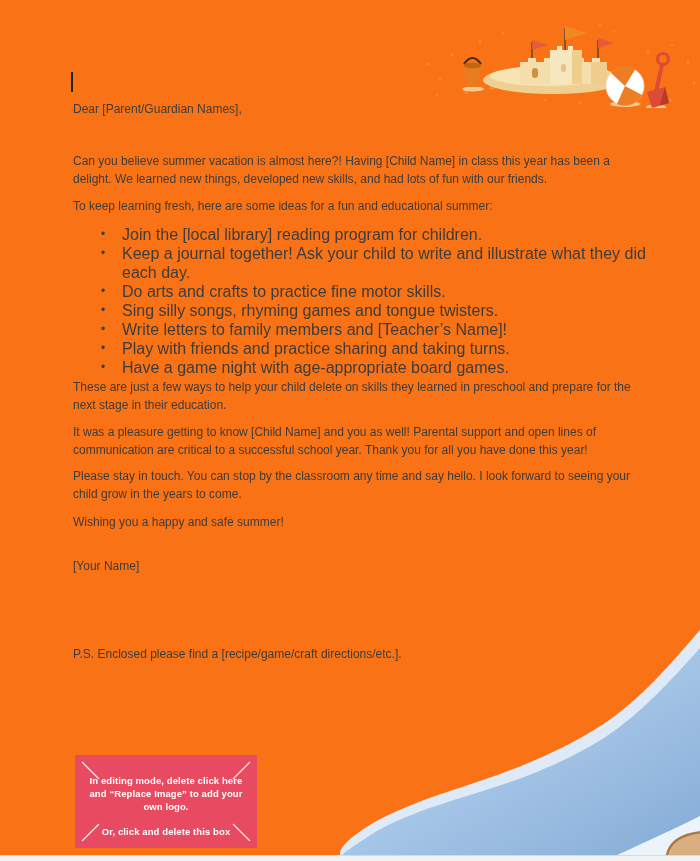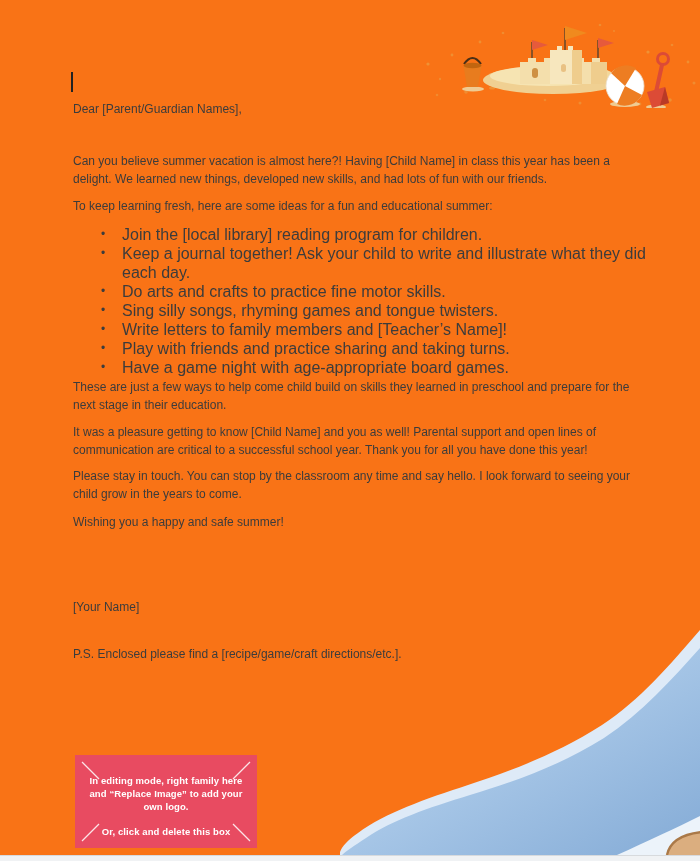--- a/index.html
+++ b/index.html
@@ -168,28 +168,28 @@
   <ul class="idea-list">
     <li>Join the [local library] reading program for children.</li>
     <li>Keep a journal together! Ask your child to write and illustrate what they did each day.</li>
     <li>Do arts and crafts to practice fine motor skills.</li>
     <li>Sing silly songs, rhyming games and tongue twisters.</li>
     <li>Write letters to family members and [Teacher’s Name]!</li>
     <li>Play with friends and practice sharing and taking turns.</li>
     <li>Have a game night with age-appropriate board games.</li>
   </ul>
 
-  <p class="para" style="top:378px">These are just a few ways to help come child build on skills they learned in preschool and prepare for the
+  <p class="para" style="top:378px">These are just a few ways to help your child delete on skills they learned in preschool and prepare for the
 next stage in their education.</p>
   <p class="para" style="top:423px">It was a pleasure getting to know [Child Name] and you as well! Parental support and open lines of
 communication are critical to a successful school year. Thank you for all you have done this year!</p>
   <p class="para" style="top:467px">Please stay in touch. You can stop by the classroom any time and say hello. I look forward to seeing your
 child grow in the years to come.</p>
   <p class="para" style="top:513px">Wishing you a happy and safe summer!</p>
-  <p class="para" style="top:598px">[Your Name]</p>
+  <p class="para" style="top:557px">[Your Name]</p>
   <p class="para" style="top:645px">P.S. Enclosed please find a [recipe/game/craft directions/etc.].</p>
 
   <svg class="wave-decoration" viewBox="0 0 360 280" xmlns="http://www.w3.org/2000/svg" aria-hidden="true" preserveAspectRatio="none">
     <defs>
       <linearGradient id="gradBlue" x1="0" y1="0" x2="1" y2="1">
         <stop offset="0" stop-color="#cee0f2"></stop>
         <stop offset="0.45" stop-color="#a9c8e8"></stop>
         <stop offset="1" stop-color="#84abd6"></stop>
       </linearGradient>
     </defs>
@@ -207,21 +207,21 @@
   <div class="logo-box">
     <svg class="corner-marks" viewBox="0 0 182 93" xmlns="http://www.w3.org/2000/svg" aria-hidden="true">
       <g stroke="#ffffff" stroke-width="1.3" opacity="0.85">
         <line x1="7" y1="7" x2="24" y2="24"></line>
         <line x1="175" y1="7" x2="158" y2="24"></line>
         <line x1="7" y1="86" x2="24" y2="69"></line>
         <line x1="175" y1="86" x2="158" y2="69"></line>
       </g>
     </svg>
     <div class="box-text">
-      <p>In editing mode, right family here
+      <p>In editing mode, delete click here
 and “Replace Image” to add your
 own logo.</p>
       <p>Or, click and delete this box</p>
     </div>
   </div>
 
   <div class="page-edge"></div>
 
 </div>
 

